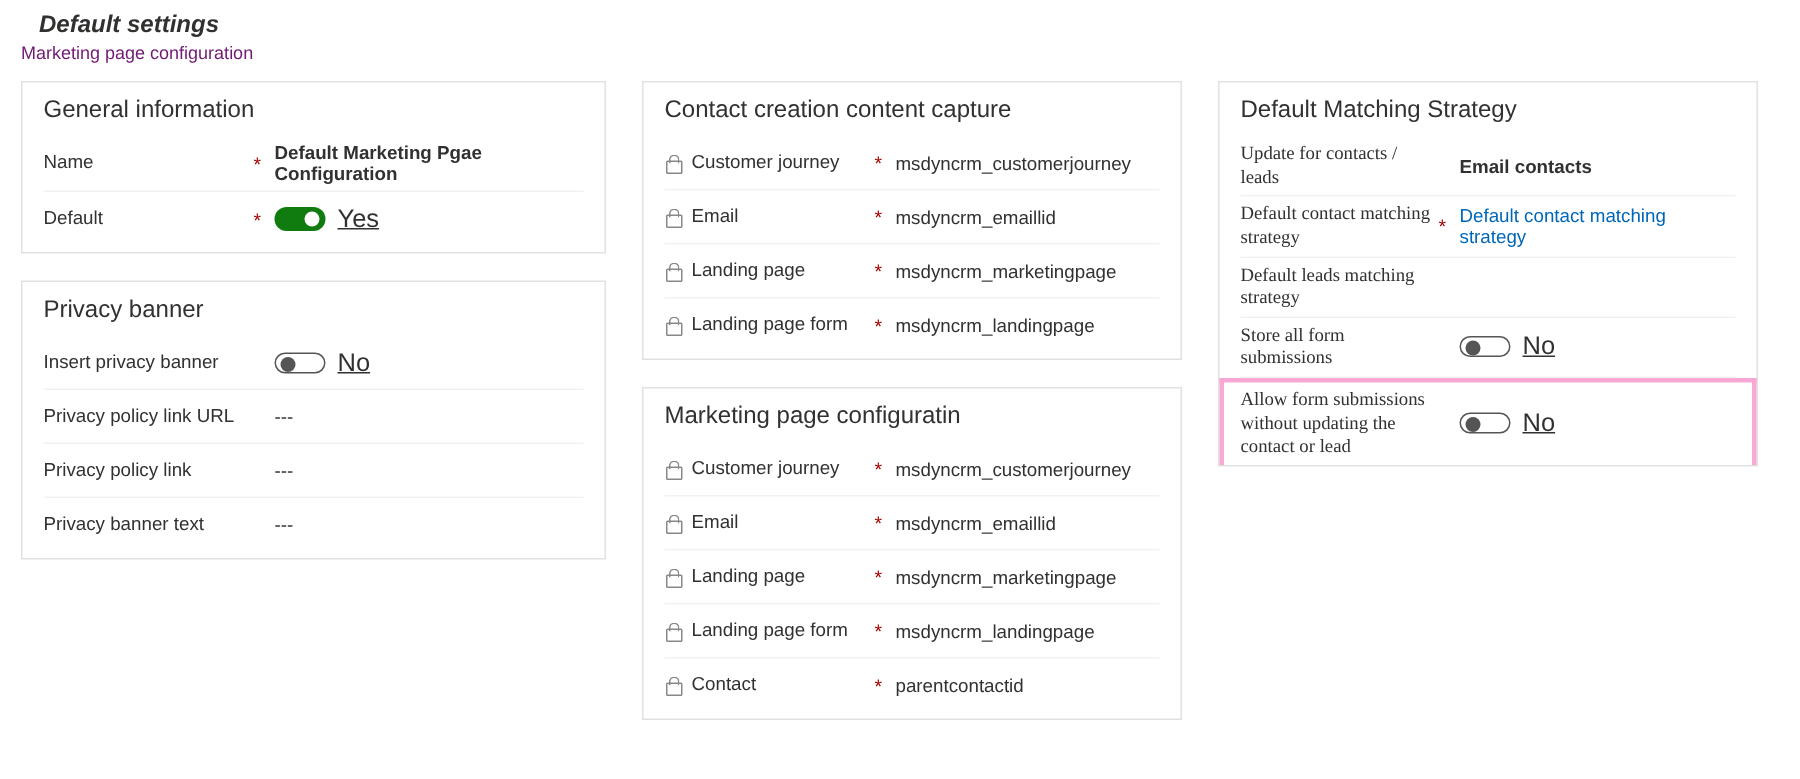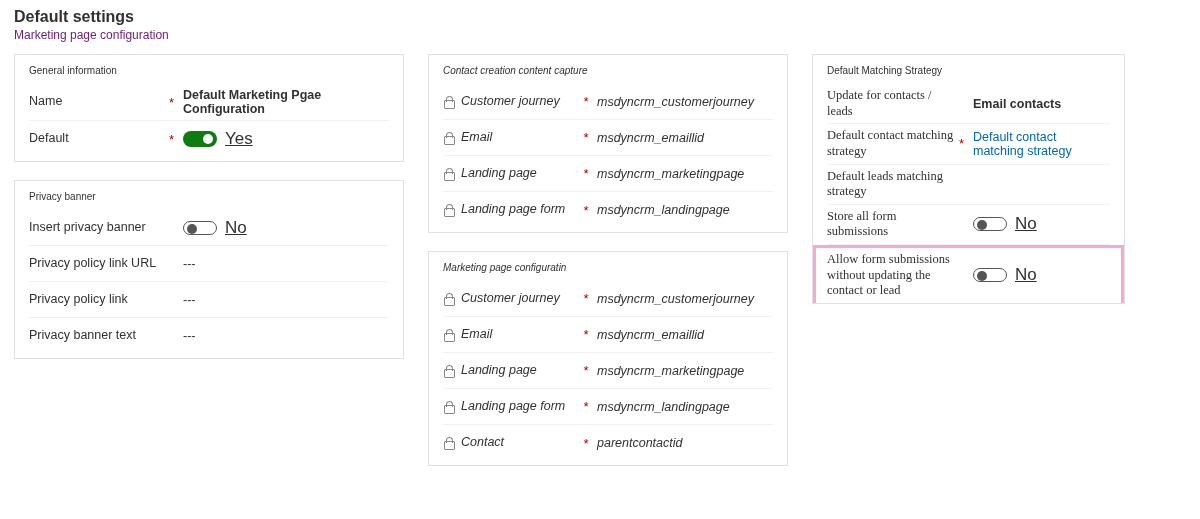--- a/index.html
+++ b/index.html
@@ -5,33 +5,33 @@
   * { box-sizing: border-box; }
   body {
     margin: 0;
     padding: 8px 14px;
     font-family: "Segoe UI", -apple-system, sans-serif;
     font-size: 13px;
     color: #323130;
     background: #fff;
     width: 1200px;
   }
-  .header h1 { font-size: 16px; font-weight: 600; margin: 0 0 2px 0; }
+  .header h1 { font-size: 16px; font-weight: 600; margin: 0 0 2px 12px; font-style: italic; }
   .header .sub { font-size: 12px; color: #701a75; margin-bottom: 12px; }
   .cols { display: flex; gap: 24px; align-items: flex-start; }
   .col { display: flex; flex-direction: column; gap: 18px; }
   .col1 { width: 390px; }
-  .col2 { width: 360px; font-style: italic; }
-  .col3 { width: 313px; }
+  .col2 { width: 360px; }
+  .col3 { width: 360px; }
   .card {
     border: 1px solid #e1e1e1;
     padding: 10px 14px 4px 14px;
   }
   .card h2 {
-    font-size: 10px;
+    font-size: 16px;
     font-weight: 400;
     margin: 0 0 8px 0;
     color: #323130;
   }
   .row {
     display: flex;
     align-items: center;
     min-height: 36px;
     border-bottom: 1px solid #f1f1f1;
     padding: 4px 0;

